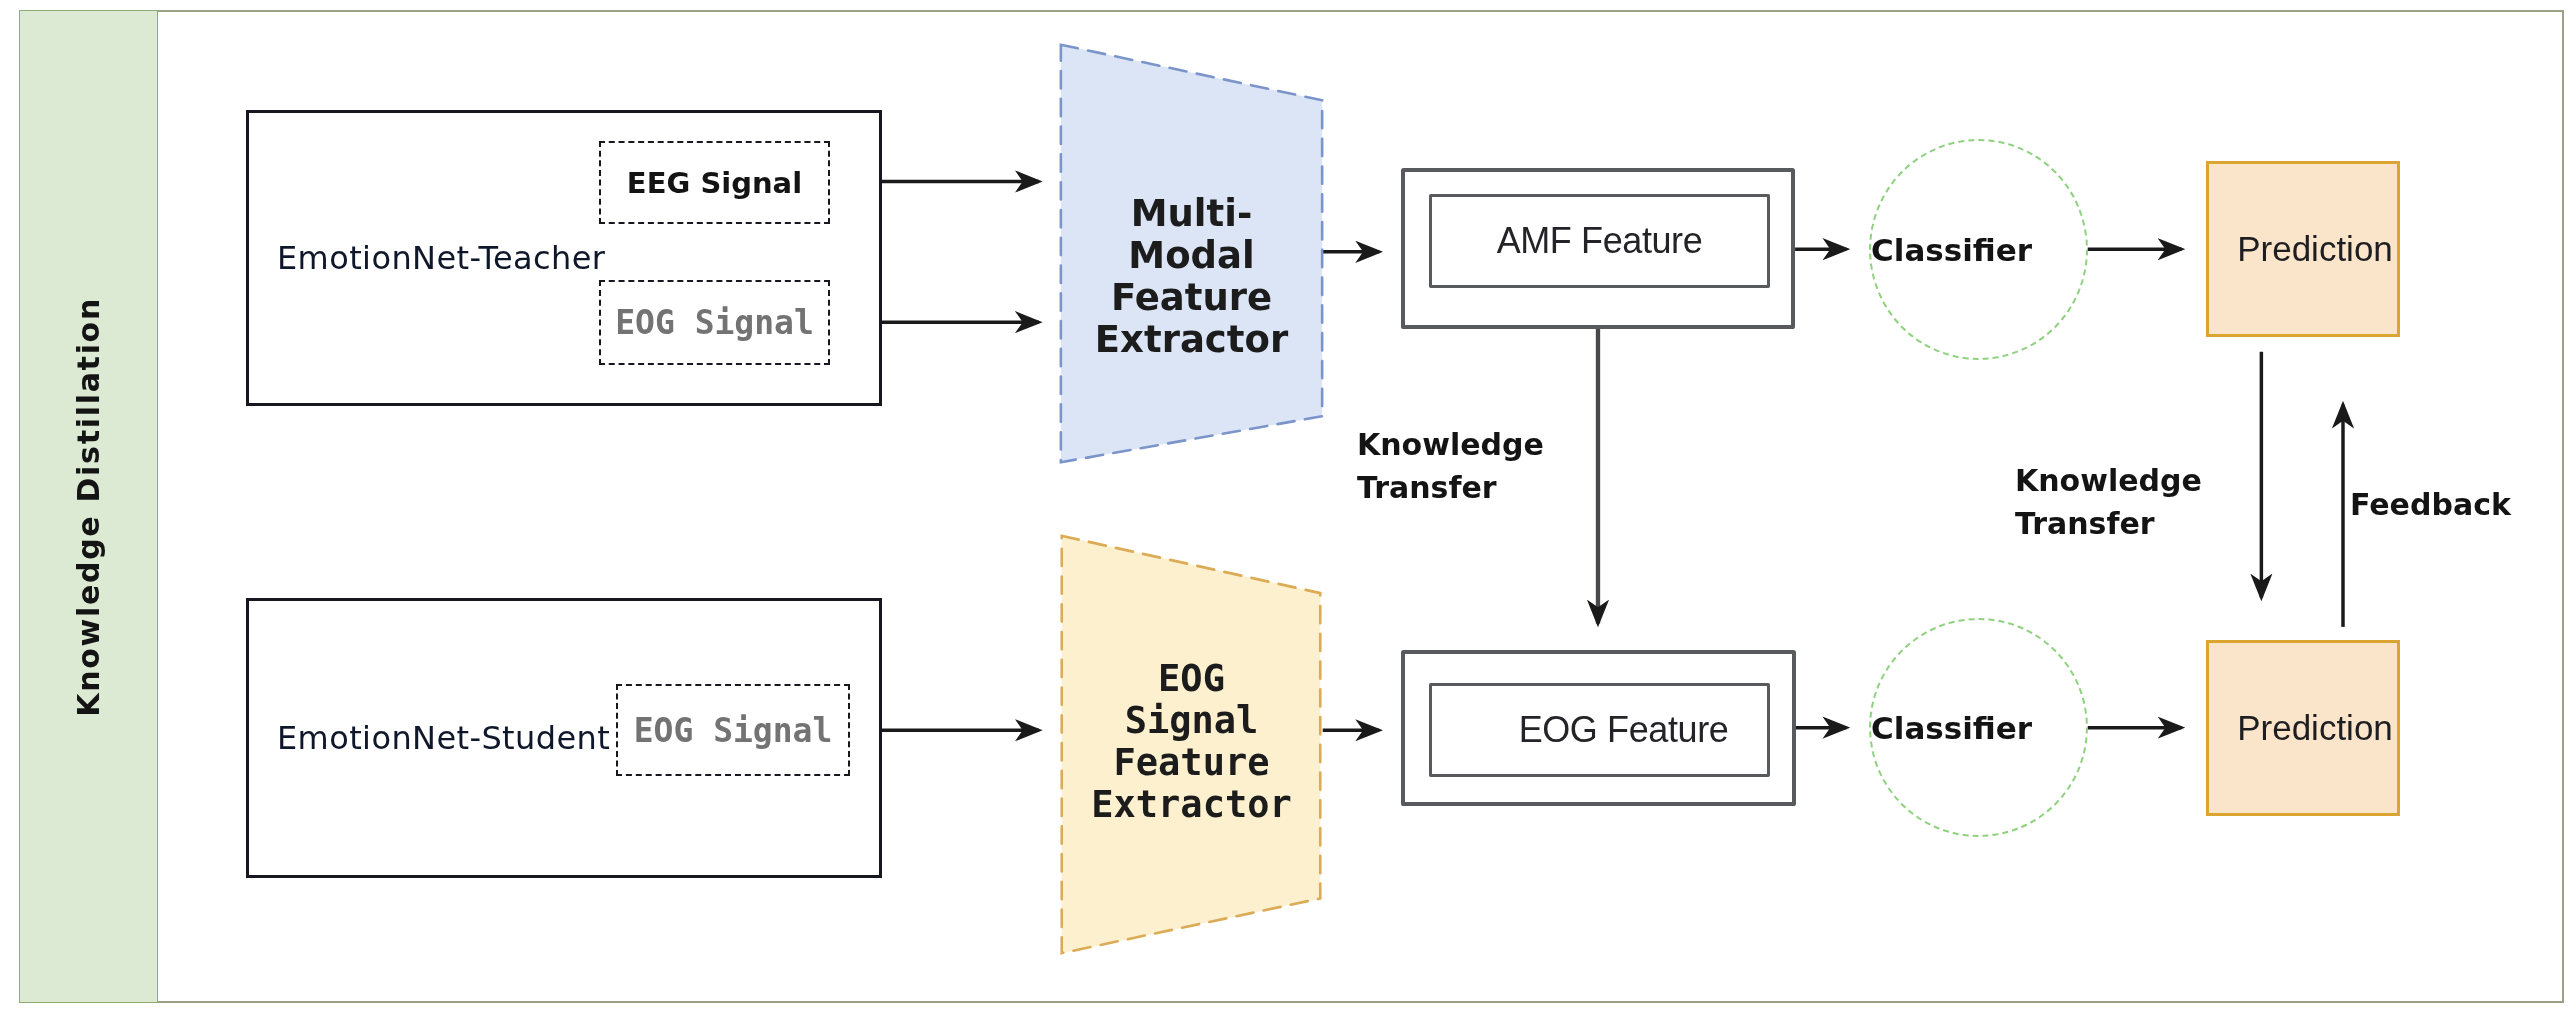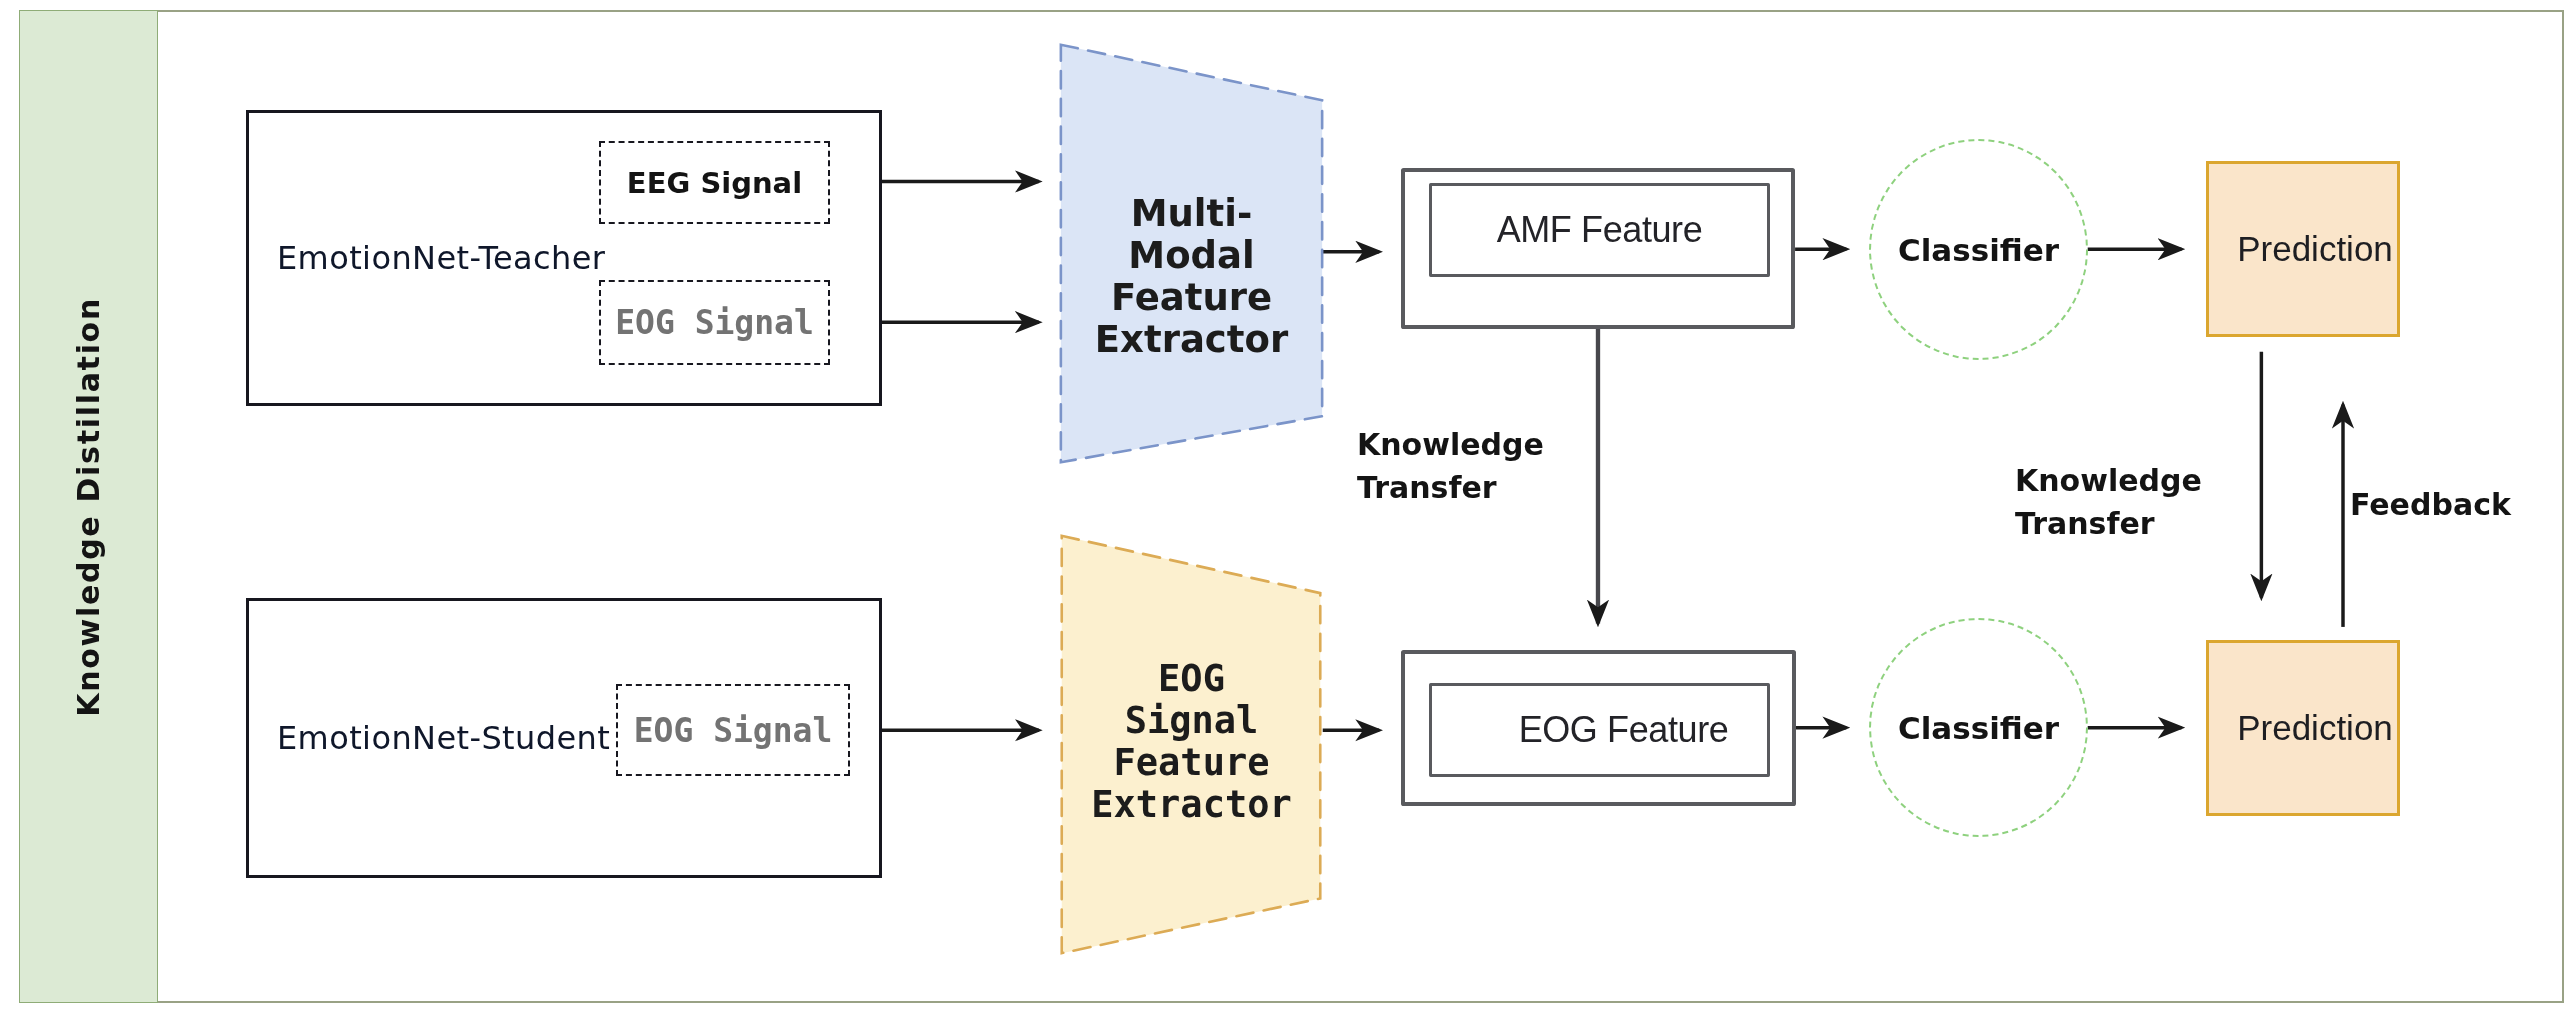--- a/index.html
+++ b/index.html
@@ -44,21 +44,21 @@
     line-height:42px;color:#1c1c1c;}
   .traplabel.mono2{font-family:"DejaVu Sans Mono", monospace;}
 
   .featbox{position:absolute;border:4.3px solid var(--feat_border);border-radius:2.6px;background:#fff;}
   .featinner{position:absolute;border:3.5px solid var(--feat_border);border-radius:1.7px;background:#fff;
     display:flex;align-items:center;justify-content:center;}
   .feattext{font-family:"Liberation Sans","DejaVu Sans",sans-serif;
     font-size:36px;color:#232328;white-space:nowrap;letter-spacing:-0.4px;}
 
   .clfcircle{position:absolute;border:2.6px dashed var(--clf_green);border-radius:50%;
-    display:flex;align-items:center;justify-content:center;background:transparent;}
+    display:flex;align-items:center;justify-content:flex-start;background:transparent;}
   .clfcircle .comic{font-size:31px;}
 
   .predbox{position:absolute;background:var(--pred_fill);border:3.5px solid var(--pred_border);
     display:flex;align-items:center;justify-content:center;padding-left:24px;}
   .predtext{font-family:"Liberation Sans","DejaVu Sans",sans-serif;
     font-size:35px;color:#1e1e22;white-space:nowrap;}
 
   .note{position:absolute;text-align:left;font-weight:700;font-size:30px;
     line-height:43px;color:#141414;}
 
@@ -106,21 +106,21 @@
   <div class="dashedbox" style="left:599px;top:280px;width:231px;height:85px;">
     <span class="mono">EOG Signal</span>
   </div>
 
   <svg class="trap blue" style="left:1059px;top:43px;" width="265" height="421" viewBox="0 0 305 485">
     <polygon points="2,2 303,66 303,430 2,483"></polygon>
   </svg>
   <div class="traplabel" style="left:1081px;top:193px;width:221px;">Multi-Modal Feature Extractor</div>
 
   <div class="featbox" style="left:1401px;top:168px;width:394px;height:161px;"></div>
-  <div class="featinner" style="left:1429px;top:183px;width:341px;height:94px;">
+  <div class="featinner" style="left:1429px;top:194px;width:341px;height:94px;">
     <span class="feattext">AMF Feature</span>
   </div>
 
   <div class="clfcircle" style="left:1869px;top:139px;width:219px;height:221px;">
     <span class="comic">Classifier</span>
   </div>
 
   <div class="predbox" style="left:2206px;top:161px;width:194px;height:176px;">
     <span class="predtext">Prediction</span>
   </div>

